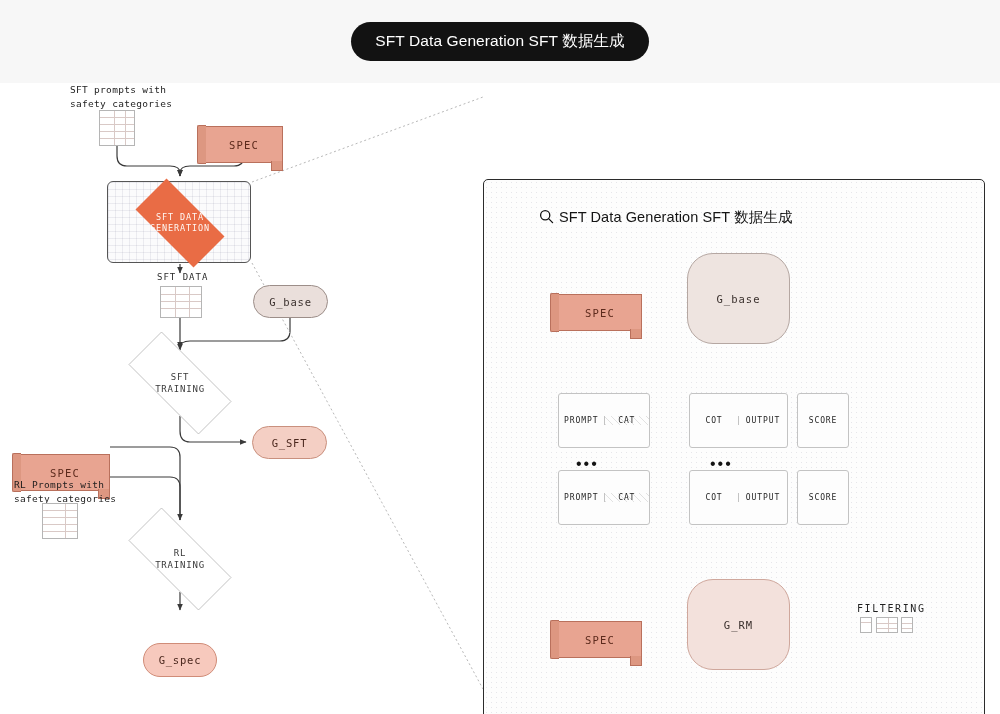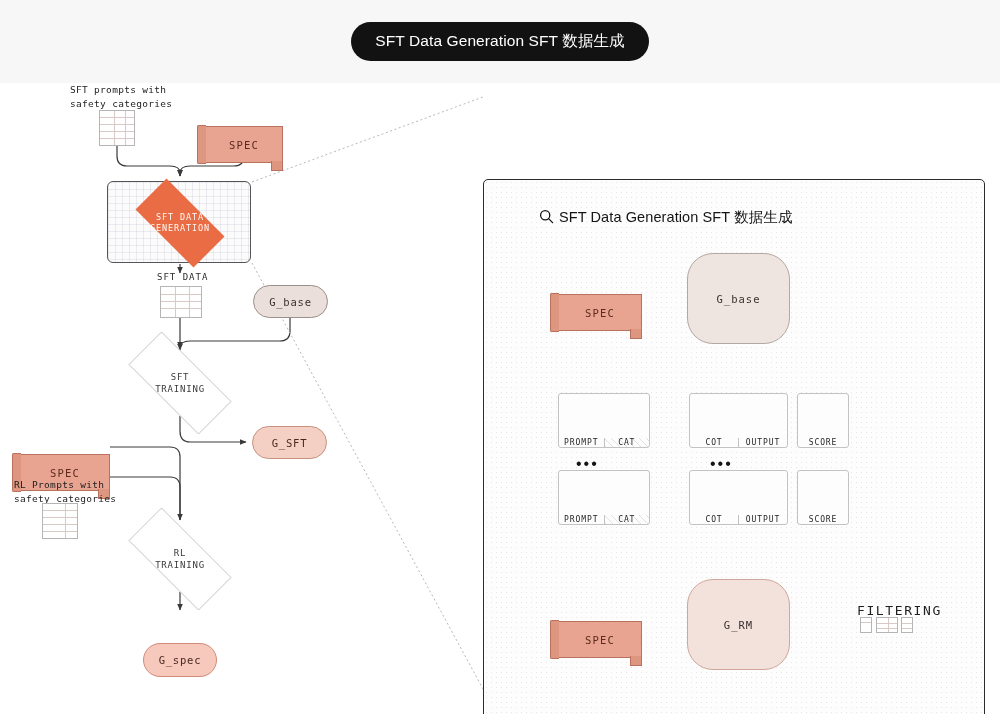--- a/index.html
+++ b/index.html
@@ -134,39 +134,39 @@
   }
   #panel-title {
     position: absolute; left: 75px; top: 28px;
     font-size: 14.5px; color: #141414; letter-spacing: .1px; white-space: nowrap;
   }
   #panel-search-icon { position: absolute; left: 55px; top: 29px; }
 
   
   .card {
     position: absolute; background: #fdfdfd; border: 1px solid #c3c3c3;
-    border-radius: 3px; display: flex; align-items: flex-end;
+    border-radius: 3px; display: flex; align-items: center;
   }
   .card .cell {
     flex: 1; display: flex; align-items: center; justify-content: center;
     font-size: 8px; letter-spacing: .9px; color: #1f1f1f;
   }
   .card .cell + .cell { border-left: 1px solid #c3c3c3; }
   .card .cell.hatch {
     background-image: repeating-linear-gradient(45deg,
       rgba(170,170,170,.34) 0, rgba(170,170,170,.34) 1px,
       transparent 1px, transparent 5px);
   }
 
   .ellipsis {
     position: absolute; font-size: 16px; letter-spacing: 2px; color: #141414;
     line-height: 1;
   }
   .filtering-label {
-    position: absolute; font-size: 13px; letter-spacing: 1.6px; color: #1f1f1f;
+    position: absolute; font-size: 10px; letter-spacing: 1.6px; color: #1f1f1f;
     white-space: nowrap;
   }
 
   
   #watermark {
     position: absolute; right: 12px; bottom: 8px;
     font-size: 40px; color: rgba(0,0,0,.045); letter-spacing: 4px;
     font-weight: bold; pointer-events: none; user-select: none;
   }
 </style>

